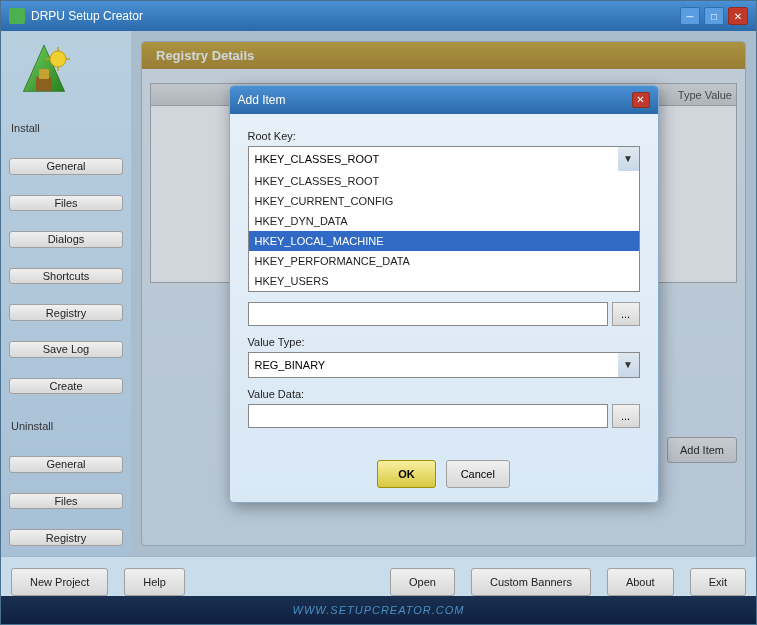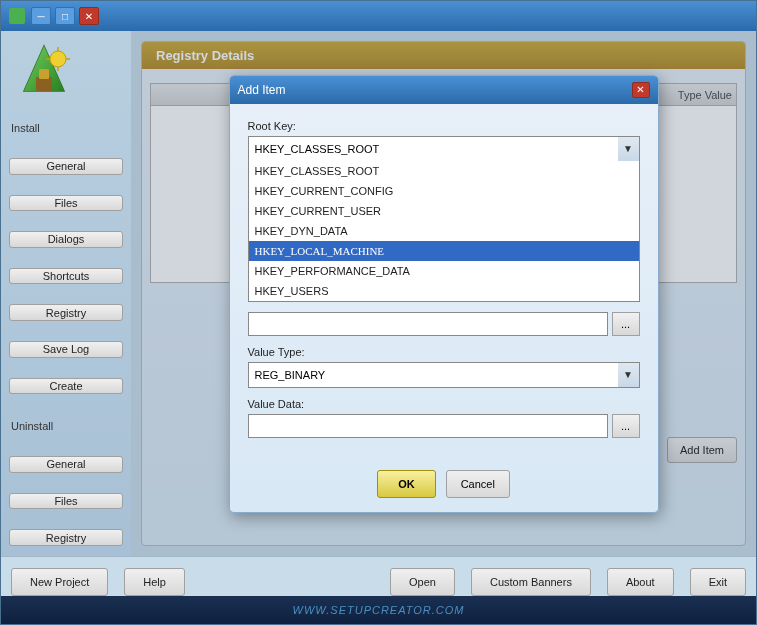--- a/index.html
+++ b/index.html
@@ -259,21 +259,20 @@
       font-size: 11px;
       cursor: pointer;
       color: #222;
       height: 20px;
       display: flex;
       align-items: center;
     }
     .dropdown-list-item.selected {
       background: #316ac5;
       color: white;
-      font-family: Liberation Serif, serif;
     }
 
     
     .input-row {
       display: flex;
       gap: 4px;
       margin-bottom: 10px;
     }
     .input-field {
       flex: 1;
@@ -351,20 +350,21 @@
     }
 
   </style>
 </head>
 <body>
 
 <div class="app-window">
 
   <div class="title-bar">
     <div class="title-bar-icon"></div>
+    <span class="title-bar-title">DRPU Setup Creator</span>
     <div class="title-bar-controls">
       <div class="title-bar-btn">─</div>
       <div class="title-bar-btn">□</div>
       <div class="title-bar-btn close-btn">✕</div>
     </div>
   </div>
 
   <div style="display:flex; flex:1; overflow:hidden; background:#c8dcea;">
 
     <div class="sidebar">
@@ -436,21 +436,20 @@
               <div style="display:flex;">
                 <div style="flex:1; height:26px; background:white; border:1px solid #888; padding:0 6px; font-size:11px; display:flex; align-items:center; cursor:pointer;">
                   <span>HKEY_CLASSES_ROOT</span>
                 </div>
                 <div class="dropdown-arrow">▼</div>
               </div>
 
               <div class="dropdown-list">
                 <div class="dropdown-list-item">HKEY_CLASSES_ROOT</div>
                 <div class="dropdown-list-item">HKEY_CURRENT_CONFIG</div>
-                <div class="dropdown-list-item">HKEY_CURRENT_USER</div>
                 <div class="dropdown-list-item">HKEY_DYN_DATA</div>
                 <div class="dropdown-list-item selected">HKEY_LOCAL_MACHINE</div>
                 <div class="dropdown-list-item">HKEY_PERFORMANCE_DATA</div>
                 <div class="dropdown-list-item">HKEY_USERS</div>
               </div>
             </div>
 
             <div class="input-row">
               <input class="input-field" type="text" value="" style="">
               <button class="browse-btn">...</button>

